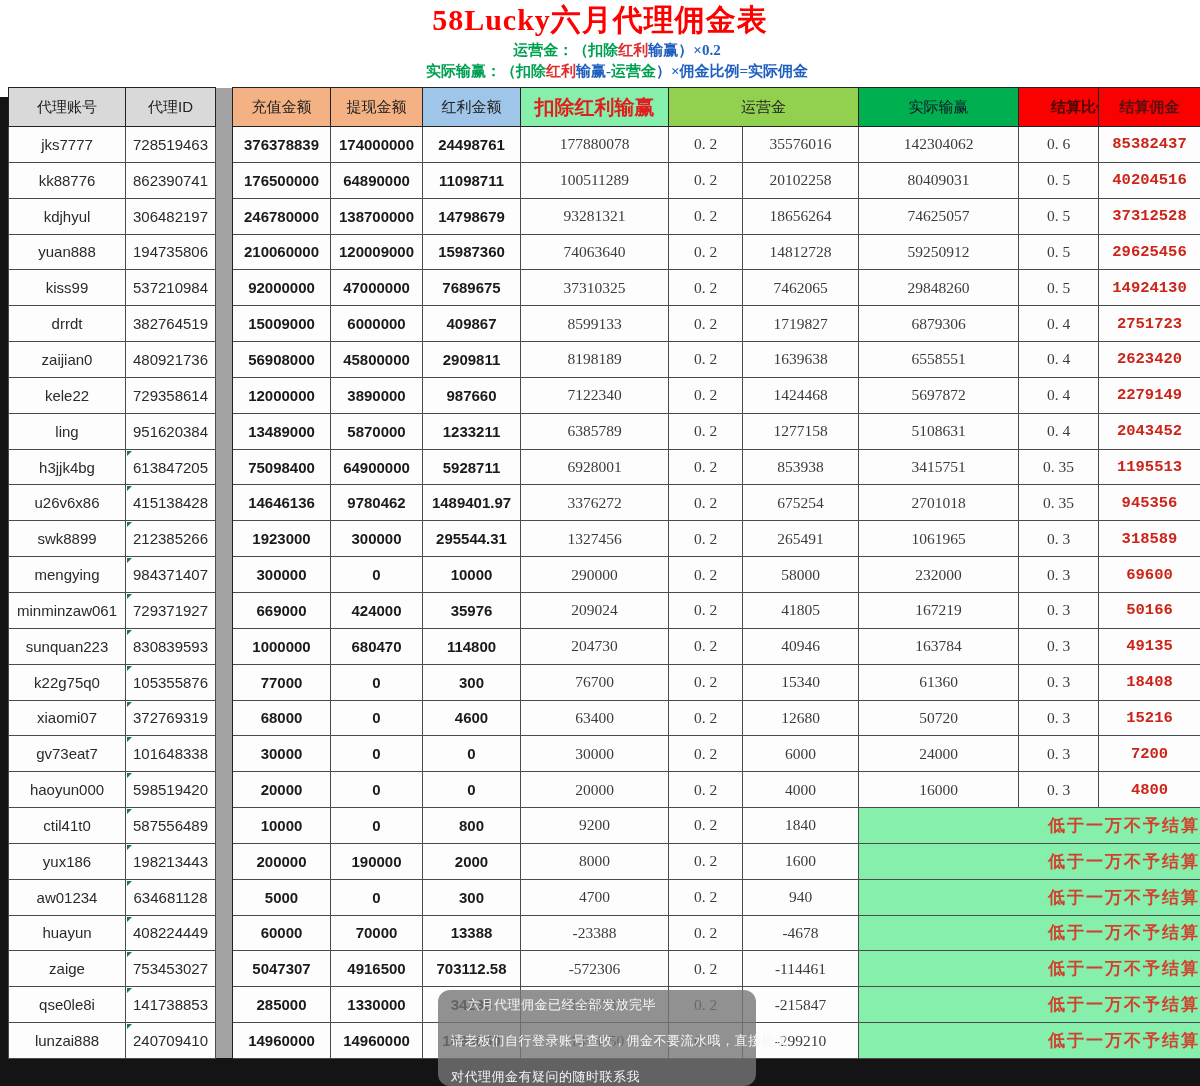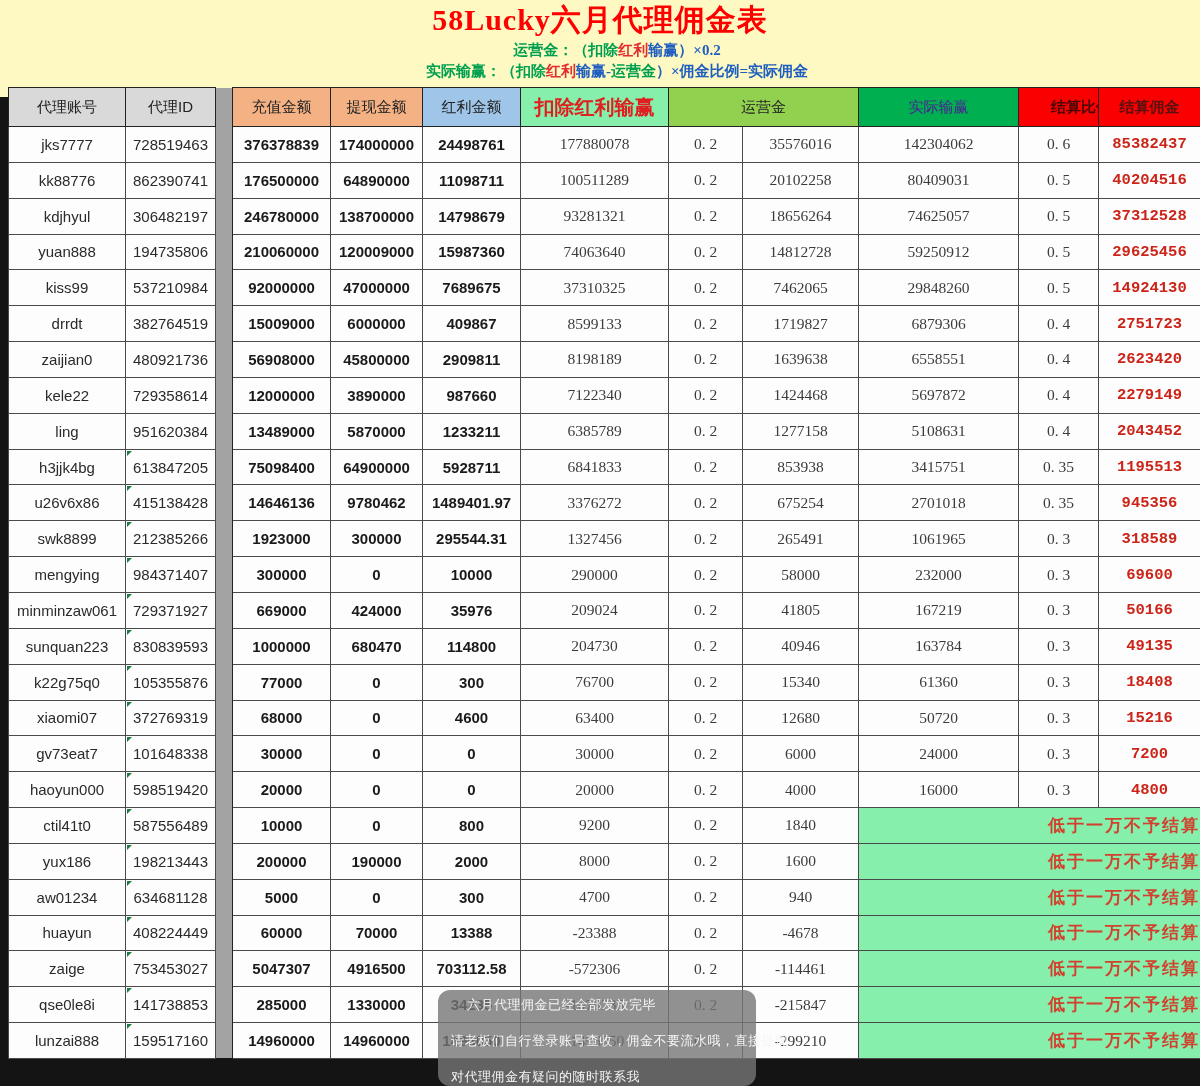--- a/index.html
+++ b/index.html
@@ -1,33 +1,33 @@
 <!DOCTYPE html>
 <html><head>
 <meta charset="utf-8">
 <style>
   html,body{margin:0;padding:0;width:1200px;height:1086px;overflow:hidden;background:#141414;
             font-family:"Liberation Sans","DejaVu Sans",sans-serif;}
-  .banner{position:absolute;left:0;top:0;width:1200px;height:97px;background:#fef9c3;text-align:center;}
+  .banner{position:absolute;left:0;top:0;width:1200px;height:97px;background:#ffffff;text-align:center;}
   .banner .title{font-family:"Liberation Serif","DejaVu Serif",serif;font-weight:bold;color:#FF0000;
                  font-size:30px;line-height:40px;letter-spacing:1px;}
   .banner .formula{font-family:"Liberation Serif","DejaVu Serif",serif;font-weight:bold;font-size:15px;line-height:21px;padding-left:34px;}
   .sheet{position:absolute;left:8px;top:87px;}
   table{border-collapse:collapse;table-layout:fixed;width:1192px;}
   th,td{padding:0;text-align:center;vertical-align:middle;overflow:hidden;white-space:nowrap;
         border:1px solid #4a4a4a;}
   thead tr{height:39px;}
   tbody tr{height:35.85px;}
   thead th{font-size:15px;font-weight:normal;color:#222;border-color:#222;}
   th.h-gray{background:#D9D9D9;}
   th.h-salmon{background:#F4B183;}
   th.h-blue1{background:#9FC5E8;}
   th.h-blue2{background:#86efac;color:#E02020;font-weight:bold;font-size:20px;}
   th.h-lgreen{background:#92D050;}
-  th.h-green{background:#00B050;color:#4c1d95;margin-left:32px;}
+  th.h-green{background:#00B050;color:#0f172a;margin-left:32px;}
   th.h-red1{background:#FB0000;color:#4A0505;font-weight:bold;padding-left:32px;}
   th.h-red2{background:#FB0000;color:#581010;font-weight:bold;}
   td{background:#FDFDFD;font-size:15px;color:#1f1f1f;}
   .c-gap,th.h-gap{background:#A3A3A3;border-top:none;border-bottom:none;border-left:1px solid #222;border-right:1px solid #222;}
   .c-acc,.c-id{font-size:15px;color:#2a2a2a;}
   .c-rc,.c-wd,.c-bn{font-weight:600;color:#1a1a1a;}
   .c-net,.c-ratio,.c-op,.c-act,.c-rate{font-family:"Liberation Serif","DejaVu Serif",serif;color:#3b3b3b;font-size:15.5px;}
   .c-com{font-family:Liberation Mono, monospace;color:#CC2418;font-weight:bold;font-size:15.5px;}
   .c-low{background:#86efac;font-family:"Liberation Serif","DejaVu Serif",serif;color:#D2402E;
          font-weight:bold;font-size:17px;letter-spacing:2px;text-align:right;}
@@ -206,21 +206,21 @@
     <td class="c-rate">0. 4</td>
     <td class="c-com">2043452</td>
   </tr>
         <tr>
     <td class="c-acc">h3jjk4bg</td>
     <td class="c-id mk">613847205</td>
     <td class="c-gap"></td>
     <td class="c-rc">75098400</td>
     <td class="c-wd">64900000</td>
     <td class="c-bn">5928711</td>
-    <td class="c-net">6841833</td>
+    <td class="c-net">6928001</td>
     <td class="c-ratio">0. 2</td>
     <td class="c-op">853938</td>
     <td class="c-act">3415751</td>
     <td class="c-rate">0. 35</td>
     <td class="c-com">1195513</td>
   </tr>
         <tr>
     <td class="c-acc">u26v6x86</td>
     <td class="c-id mk">415138428</td>
     <td class="c-gap"></td>
@@ -419,21 +419,21 @@
     <td class="c-wd">1330000</td>
     <td class="c-bn">34235</td>
     <td class="c-net">-1079235</td>
     <td class="c-ratio">0. 2</td>
     <td class="c-op">-215847</td>
 
   <td class="c-low" colspan="3">低于一万不予结算</td>
         </tr>
         <tr>
     <td class="c-acc">lunzai888</td>
-    <td class="c-id mk">159517160</td>
+    <td class="c-id mk">240709410</td>
     <td class="c-gap"></td>
     <td class="c-rc">14960000</td>
     <td class="c-wd">14960000</td>
     <td class="c-bn">1496050</td>
     <td class="c-net">-1496050</td>
     <td class="c-ratio">0. 2</td>
     <td class="c-op">-299210</td>
 
   <td class="c-low" colspan="3">低于一万不予结算</td>
         </tr>

